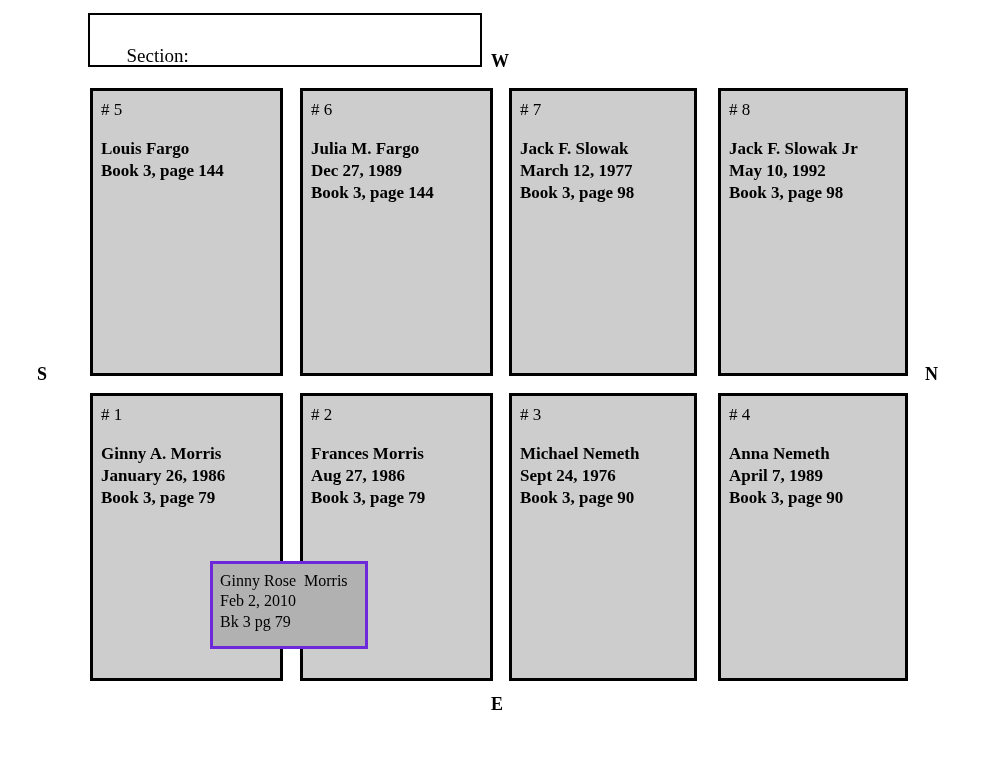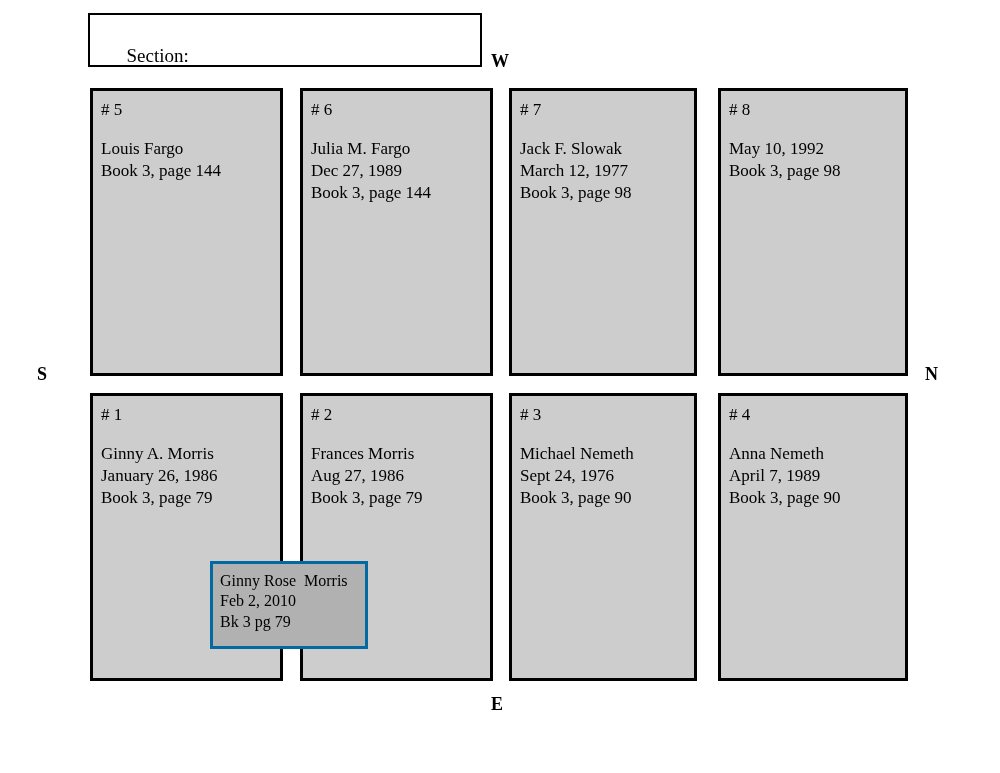--- a/index.html
+++ b/index.html
@@ -65,35 +65,36 @@
   }
   .plot-num {
     font-size: 17px;
     line-height: 1.25;
     margin: 0 0 18px 0;
     white-space: pre;
   }
   .plot-body {
     font-size: 17px;
     line-height: 1.28;
+    font-weight: bold;
   }
   .plot-body div {
     white-space: pre;
   }
 
   
   .inset-box {
     position: absolute;
     left: 210px;
     top: 561px;
     width: 158px;
     height: 88px;
     box-sizing: border-box;
     background: #b1b1b1;
-    border: 3px solid #0369a1;
+    border: 3px solid #6d28d9;
     padding: 7px 0 0 7px;
     z-index: 5;
   }
   .inset-line {
     font-size: 16px;
     line-height: 1.28;
     white-space: pre;
   }
 </style>
 </head>
@@ -139,20 +140,21 @@
     <div class="plot-body">
       <div>Jack F. Slowak</div>
       <div>March 12, 1977</div>
       <div>Book 3, page 98</div>
     </div>
   </div>
 
   <div class="plot" style="left:718px; top:88px; width:190px; height:288px;">
     <div class="plot-num"># 8</div>
     <div class="plot-body">
+      <div>Jack F. Slowak Jr</div>
       <div>May 10, 1992</div>
       <div>Book 3, page 98</div>
     </div>
   </div>
 
   <div class="plot" style="left:90px; top:393px; width:193px; height:288px;">
     <div class="plot-num"># 1</div>
     <div class="plot-body">
       <div>Ginny A. Morris</div>
       <div>January 26, 1986</div>

